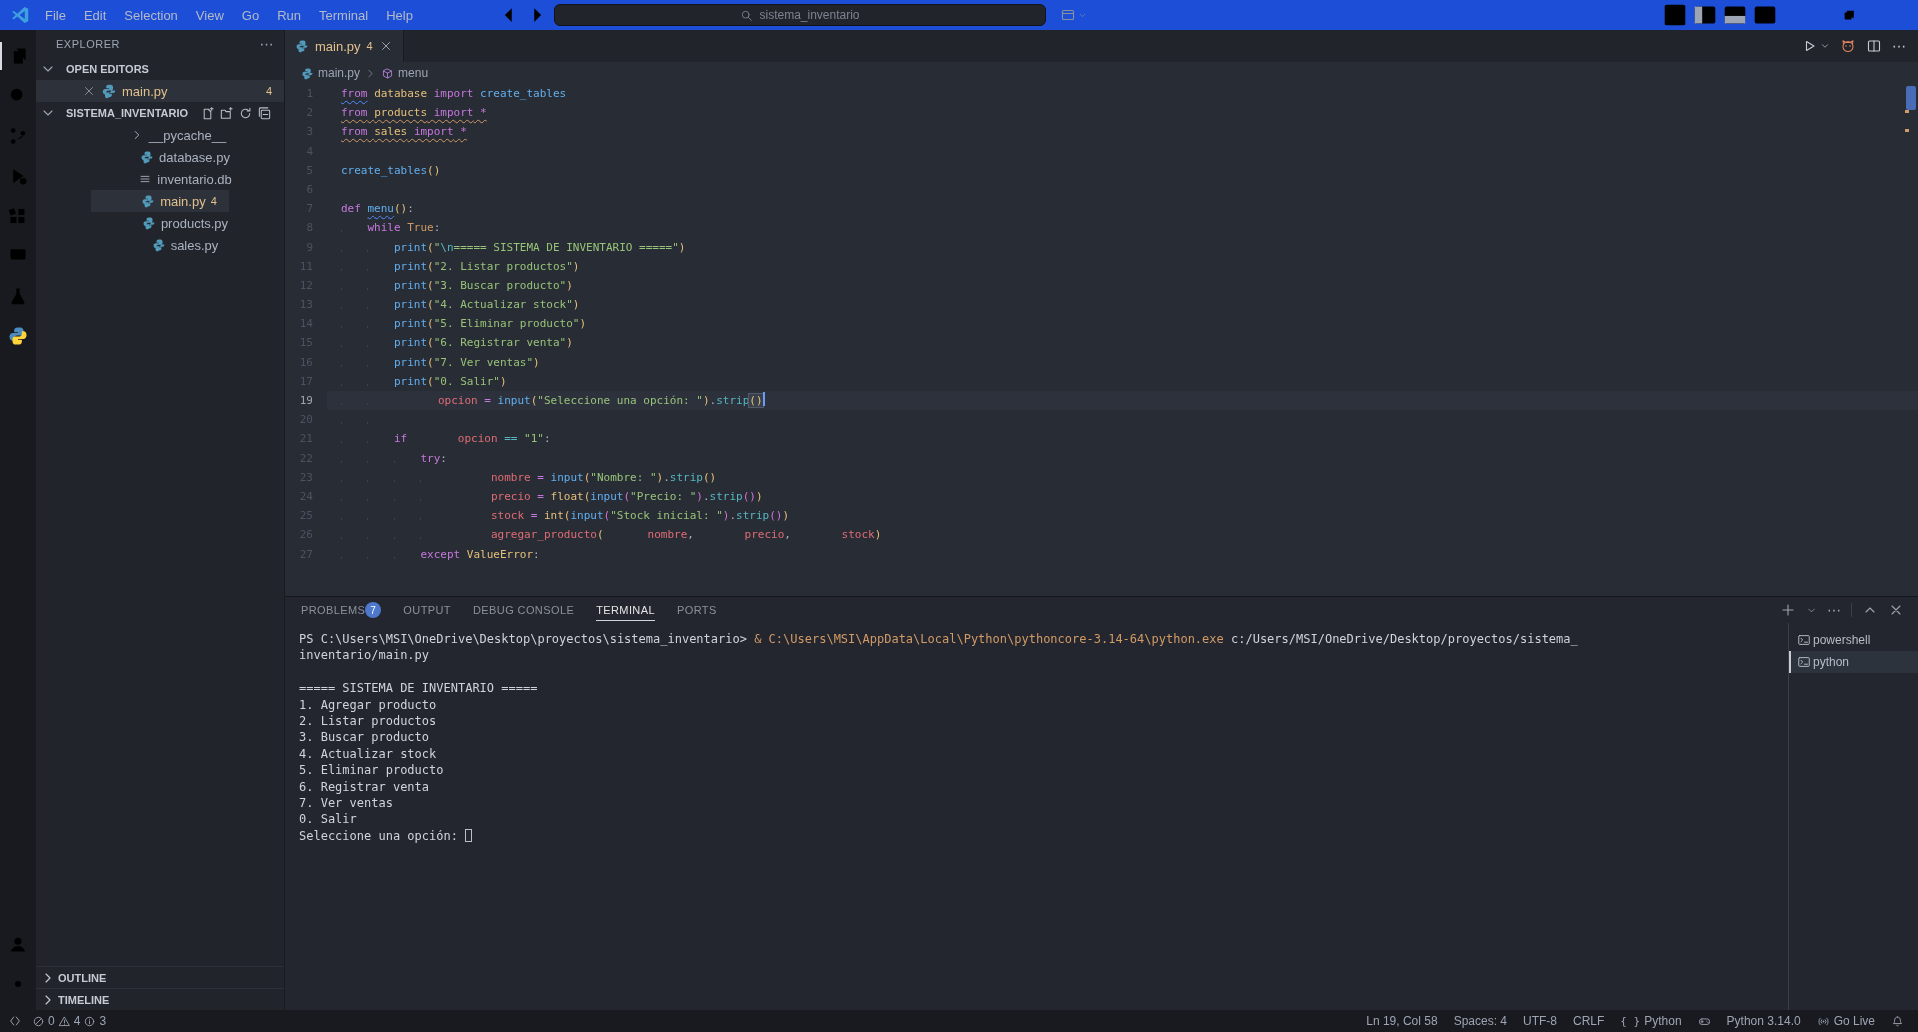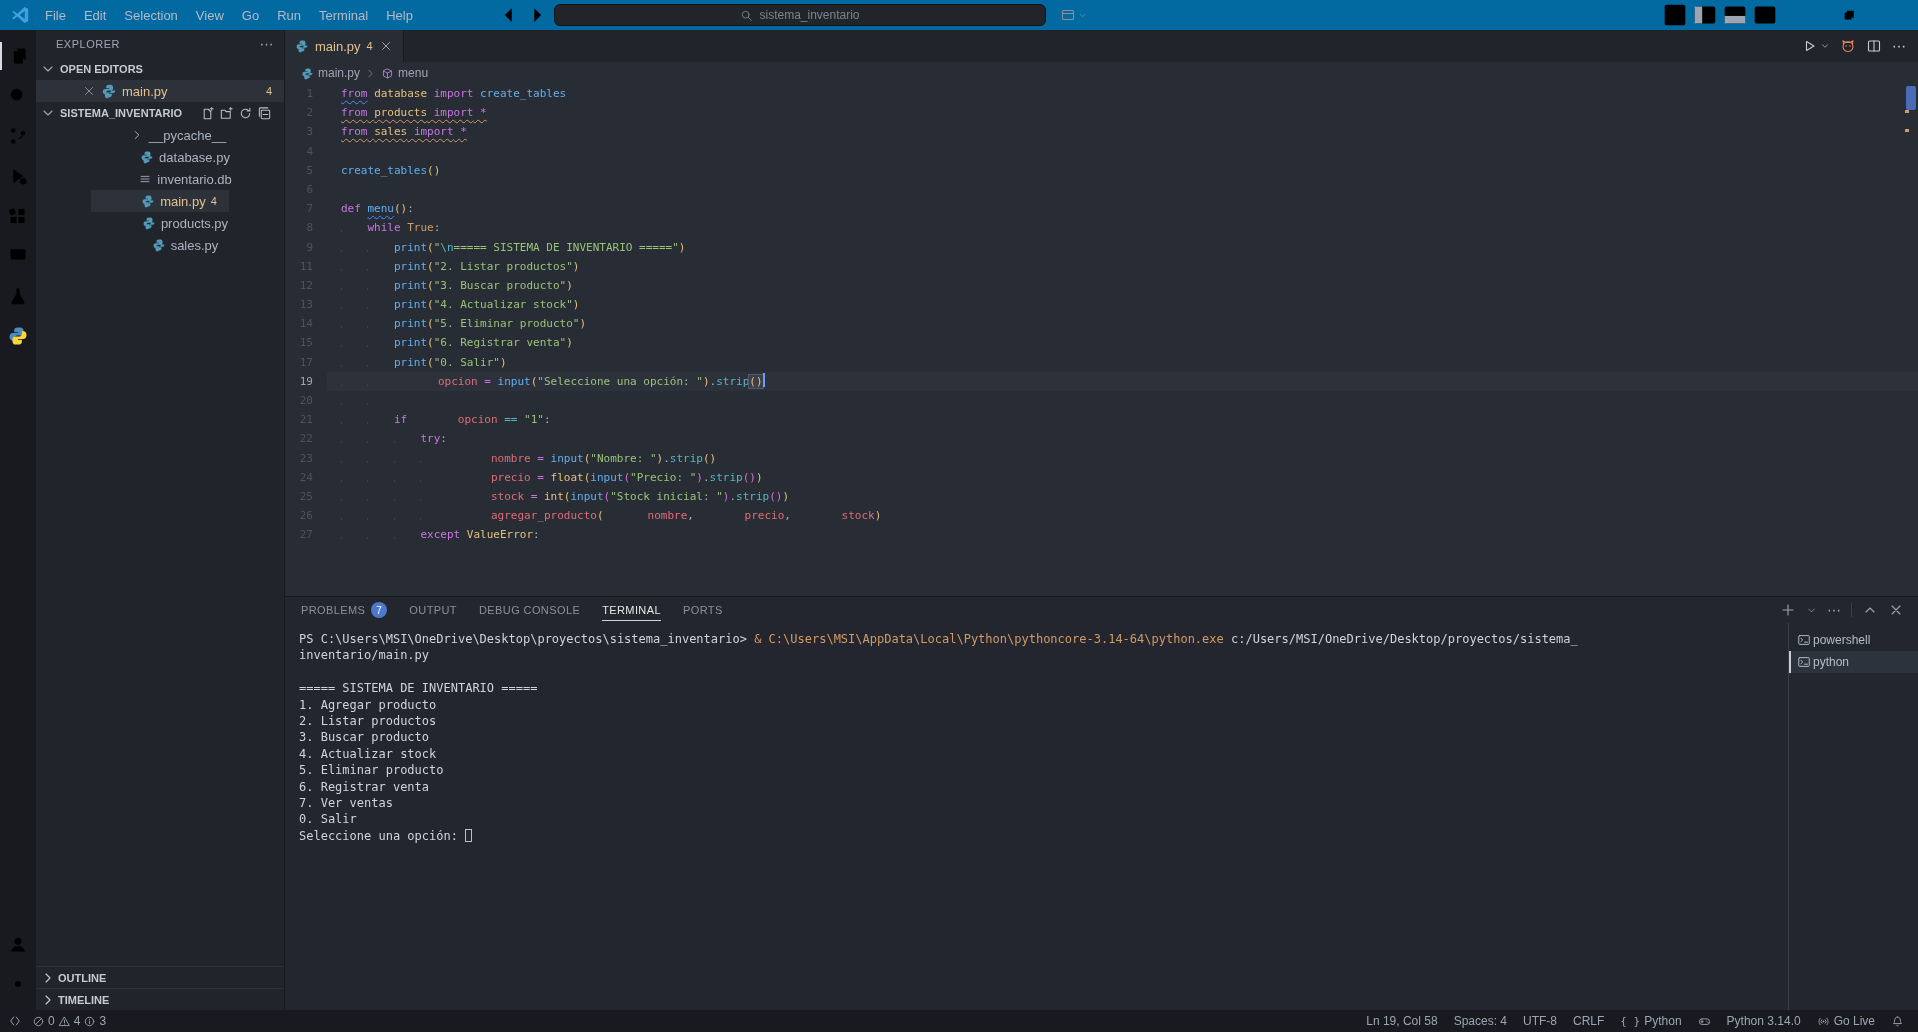--- a/index.html
+++ b/index.html
@@ -2,21 +2,21 @@
 <html><head>
 <meta charset="utf-8">
 <style>
   * { margin:0; padding:0; box-sizing:border-box; }
   html,body { width:1918px; height:1032px; overflow:hidden; background:#181a1f;
     font-family:"Liberation Sans", sans-serif; }
   .ico { display:inline-flex; width:16px; height:16px; align-items:center; justify-content:center; flex:0 0 auto; }
   .ico svg { width:100%; height:100%; stroke:currentColor; fill:none; stroke-width:1.1; stroke-linecap:round; stroke-linejoin:round; }
 
   
-  .titlebar { position:relative; height:30px; background:#0369a1; display:flex; align-items:center; color:#9da5b4; }
+  .titlebar { position:relative; height:30px; background:#1d4ed8; display:flex; align-items:center; color:#9da5b4; }
   .vslogo { width:20px; height:20px; margin:0 6px 0 10px; display:inline-flex; }
   .menus { display:flex; align-items:center; }
   .menu-item { padding:4px 9px; font-size:13px; color:#b4bac6; cursor:default; }
   .tb-center { position:absolute; left:498px; top:4px; display:flex; align-items:center; gap:6px; }
   .nav-arrow { width:22px; height:22px; display:inline-flex; align-items:center; justify-content:center; color:#8a919d; }
   .searchbox { width:492px; height:22px; background:#21252b; border:1px solid #111317; border-radius:6px;
     display:flex; align-items:center; justify-content:center; gap:6px; color:#7d838e; font-size:12px; }
   .layoutctl { display:flex; align-items:center; color:#8a919d; margin-left:8px; gap:2px; }
   .tb-right { margin-left:auto; display:flex; align-items:center; height:30px; }
   .tb-icon { width:30px; height:30px; display:inline-flex; align-items:center; justify-content:center; color:#9da5b4; }
@@ -28,21 +28,21 @@
   .act-icon { width:36px; height:40px; display:flex; align-items:center; justify-content:center; color:#646c78; position:relative; }
   .act-icon svg { width:22px; height:22px; }
   .act-icon.active { color:#d7dae0; }
   .act-icon.active::before { content:""; position:absolute; left:0; top:6px; bottom:6px; width:2px; background:#d7dae0; }
   .act-spacer { flex:1; }
 
   
   .sidebar { width:249px; background:#21252b; display:flex; flex-direction:column; color:#9da5b4; border-right:1px solid #181a1f; }
   .sb-header { height:28px; display:flex; align-items:center; padding:0 10px 0 20px; font-size:11px; letter-spacing:.5px; color:#9da5b4; }
   .sb-header .kebab { margin-left:auto; color:#9da5b4; font-size:14px; }
-  .sb-section { height:22px; display:flex; align-items:center; font-size:11px; font-weight:bold; color:#c5cad3; padding:0 4px; gap:4px; }
+  .sb-section { height:22px; display:flex; align-items:center; font-size:11px; font-weight:bold; color:#c5cad3; padding:0 4px; gap:10px; }
   .sb-section .chev { width:16px; height:16px; color:#9da5b4; }
   .sb-actions { margin-left:auto; display:flex; gap:4px; padding-right:8px; color:#b8bec9; }
   .sb-actions .ico { width:15px; height:15px; }
   .oe-row { height:22px; display:flex; align-items:center; padding-left:46px; gap:5px; font-size:13px; color:#abb2bf; background:#2c313a; }
   .oe-row .close-x { width:14px; height:14px; color:#8a919d; }
   .warn-text { color:#e2c08d; }
   .fbadge { margin-left:auto; margin-right:12px; font-size:11px; color:#e2c08d; }
   .file-list { display:flex; flex-direction:column;align-items:center; }
   .file-row { height:22px; display:flex; align-items:center; padding-left:50px; gap:5px; font-size:13px; color:#abb2bf; }
   .file-row.folder { padding-left:36px; }
@@ -83,21 +83,21 @@
   .sqb { text-decoration:underline wavy #528bff 1px; text-underline-offset:3px; }
   .bm { color:#e5c07b; background:#3a404b; box-shadow:0 0 0 1px #515a6b; }
   .cursor { display:inline-block; width:2px; height:14px; background:#6a9ef5; vertical-align:-2px; }
   .scrollruler { position:absolute; top:0; right:0; width:14px; height:100%; }
   .scroll-thumb { position:absolute; top:2px; right:2px; width:10px; height:24px; background:#4d78cc; border-radius:2px; opacity:.85; }
   .ovr-warn { position:absolute; right:9px; width:4px; height:3px; background:#d19a66; }
 
   
   .panel { height:414px; background:#23262e; border-top:1px solid #15171c; display:flex; flex-direction:column; }
   .panel-head { height:26px; display:flex; align-items:center; padding-left:16px; }
-  .ptab { display:flex; align-items:center; gap:6px; margin-right:22px; font-size:11px; letter-spacing:.4px; color:#8a919d; height:26px; }
+  .ptab { display:flex; align-items:center; margin-right:22px; font-size:11px; letter-spacing:.4px; color:#8a919d; height:26px; }
   .ptab.active .ptab-label { color:#e6e6e6; border-bottom:1px solid #cfd4dc; padding-bottom:4px; margin-bottom:-5px; }
   .pbadge { min-width:16px; height:16px; border-radius:8px; background:#4d78cc; color:#fff; font-size:10px;
     display:inline-flex; align-items:center; justify-content:center; padding:0 4px; }
   .panel-actions { margin-left:auto; display:flex; align-items:center; gap:10px; padding-right:14px; color:#9da5b4; }
   .pa-sep { width:1px; height:14px; background:#3b4048; }
   .panel-body { flex:1; display:flex; min-height:0; }
   .term { flex:1; padding:8px 0 0 14px; font-family:"DejaVu Sans Mono", monospace; font-size:12px; line-height:16.4px; overflow:hidden; }
   .tl { white-space:pre; }
   .td { color:#cfd4dc;margin-top:30px; } .ty { color:#d19a66; }
   .tcur { display:inline-block; width:7px; height:13px; border:1px solid #b9bfc9; vertical-align:-2px; }
@@ -488,20 +488,21 @@
         <div class="cl"><span class="ln">5</span><span class="lc"><span class="f">create_tables</span><span class="b1">()</span></span></div>
         <div class="cl"><span class="ln">6</span><span class="lc"></span></div>
         <div class="cl"><span class="ln">7</span><span class="lc"><span class="k">def</span><span class="p"> </span><span class="f sqb">menu</span><span class="b1">()</span><span class="p">:</span></span></div>
         <div class="cl"><span class="ln">8</span><span class="lc"><span class="iu"></span><span class="k">while</span><span class="p"> </span><span class="t">True</span><span class="p">:</span></span></div>
         <div class="cl"><span class="ln">9</span><span class="lc"><span class="iu"></span><span class="iu"></span><span class="f">print</span><span class="b1">(</span><span class="s">"</span><span class="o">\n</span><span class="s">===== SISTEMA DE INVENTARIO ====="</span><span class="b1">)</span></span></div>
         <div class="cl"><span class="ln">11</span><span class="lc"><span class="iu"></span><span class="iu"></span><span class="f">print</span><span class="b1">(</span><span class="s">"2. Listar productos"</span><span class="b1">)</span></span></div>
         <div class="cl"><span class="ln">12</span><span class="lc"><span class="iu"></span><span class="iu"></span><span class="f">print</span><span class="b1">(</span><span class="s">"3. Buscar producto"</span><span class="b1">)</span></span></div>
         <div class="cl"><span class="ln">13</span><span class="lc"><span class="iu"></span><span class="iu"></span><span class="f">print</span><span class="b1">(</span><span class="s">"4. Actualizar stock"</span><span class="b1">)</span></span></div>
         <div class="cl"><span class="ln">14</span><span class="lc"><span class="iu"></span><span class="iu"></span><span class="f">print</span><span class="b1">(</span><span class="s">"5. Eliminar producto"</span><span class="b1">)</span></span></div>
         <div class="cl"><span class="ln">15</span><span class="lc"><span class="iu"></span><span class="iu"></span><span class="f">print</span><span class="b1">(</span><span class="s">"6. Registrar venta"</span><span class="b1">)</span></span></div>
+        <div class="cl"><span class="ln">16</span><span class="lc"><span class="iu"></span><span class="iu"></span><span class="f">print</span><span class="b1">(</span><span class="s">"7. Ver ventas"</span><span class="b1">)</span></span></div>
         <div class="cl"><span class="ln">17</span><span class="lc"><span class="iu"></span><span class="iu"></span><span class="f">print</span><span class="b1">(</span><span class="s">"0. Salir"</span><span class="b1">)</span></span></div>
         <div class="cl cur"><span class="ln">19</span><span class="lc"><span class="iu"></span><span class="iu"></span><span class="v">opcion</span><span class="p"> </span><span class="k">=</span><span class="p"> </span><span class="f">input</span><span class="b1">(</span><span class="s">"Seleccione una opción: "</span><span class="b1">)</span><span class="p">.</span><span class="o">strip</span><span class="bm">()</span><span class="cursor"></span></span></div>
         <div class="cl"><span class="ln">20</span><span class="lc"><span class="iu"></span><span class="iu"></span></span></div>
         <div class="cl"><span class="ln">21</span><span class="lc"><span class="iu"></span><span class="iu"></span><span class="k">if</span><span class="p"> </span><span class="v">opcion</span><span class="p"> </span><span class="o">==</span><span class="p"> </span><span class="s">"1"</span><span class="p">:</span></span></div>
         <div class="cl"><span class="ln">22</span><span class="lc"><span class="iu"></span><span class="iu"></span><span class="iu"></span><span class="k">try</span><span class="p">:</span></span></div>
         <div class="cl"><span class="ln">23</span><span class="lc"><span class="iu"></span><span class="iu"></span><span class="iu"></span><span class="iu"></span><span class="v">nombre</span><span class="p"> </span><span class="k">=</span><span class="p"> </span><span class="f">input</span><span class="b1">(</span><span class="s">"Nombre: "</span><span class="b1">)</span><span class="p">.</span><span class="o">strip</span><span class="b1">()</span></span></div>
         <div class="cl"><span class="ln">24</span><span class="lc"><span class="iu"></span><span class="iu"></span><span class="iu"></span><span class="iu"></span><span class="v">precio</span><span class="p"> </span><span class="k">=</span><span class="p"> </span><span class="m">float</span><span class="b1">(</span><span class="f">input</span><span class="b2">(</span><span class="s">"Precio: "</span><span class="b2">)</span><span class="p">.</span><span class="o">strip</span><span class="b2">()</span><span class="b1">)</span></span></div>
         <div class="cl"><span class="ln">25</span><span class="lc"><span class="iu"></span><span class="iu"></span><span class="iu"></span><span class="iu"></span><span class="v">stock</span><span class="p"> </span><span class="k">=</span><span class="p"> </span><span class="m">int</span><span class="b1">(</span><span class="f">input</span><span class="b2">(</span><span class="s">"Stock inicial: "</span><span class="b2">)</span><span class="p">.</span><span class="o">strip</span><span class="b2">()</span><span class="b1">)</span></span></div>
         <div class="cl"><span class="ln">26</span><span class="lc"><span class="iu"></span><span class="iu"></span><span class="iu"></span><span class="iu"></span><span class="v">agregar_producto</span><span class="b1">(</span><span class="v">nombre</span><span class="p">, </span><span class="v">precio</span><span class="p">, </span><span class="v">stock</span><span class="b1">)</span></span></div>
         <div class="cl"><span class="ln">27</span><span class="lc"><span class="iu"></span><span class="iu"></span><span class="iu"></span><span class="k">except</span><span class="p"> </span><span class="m">ValueError</span><span class="p">:</span></span></div>

